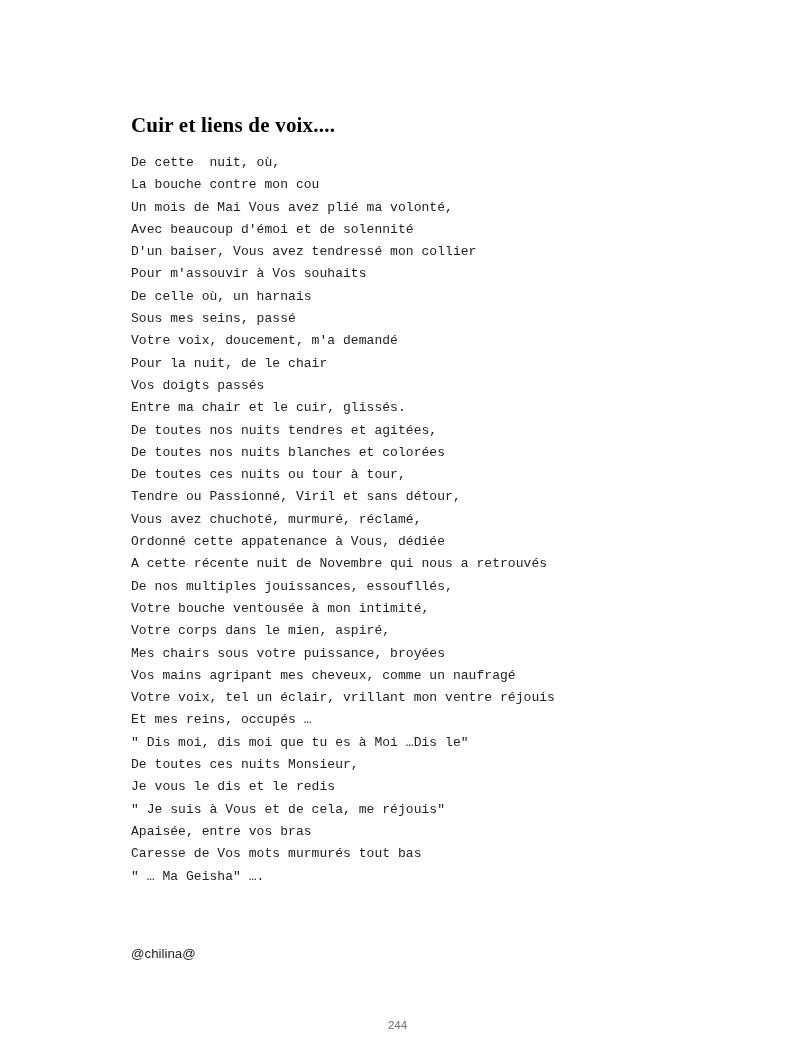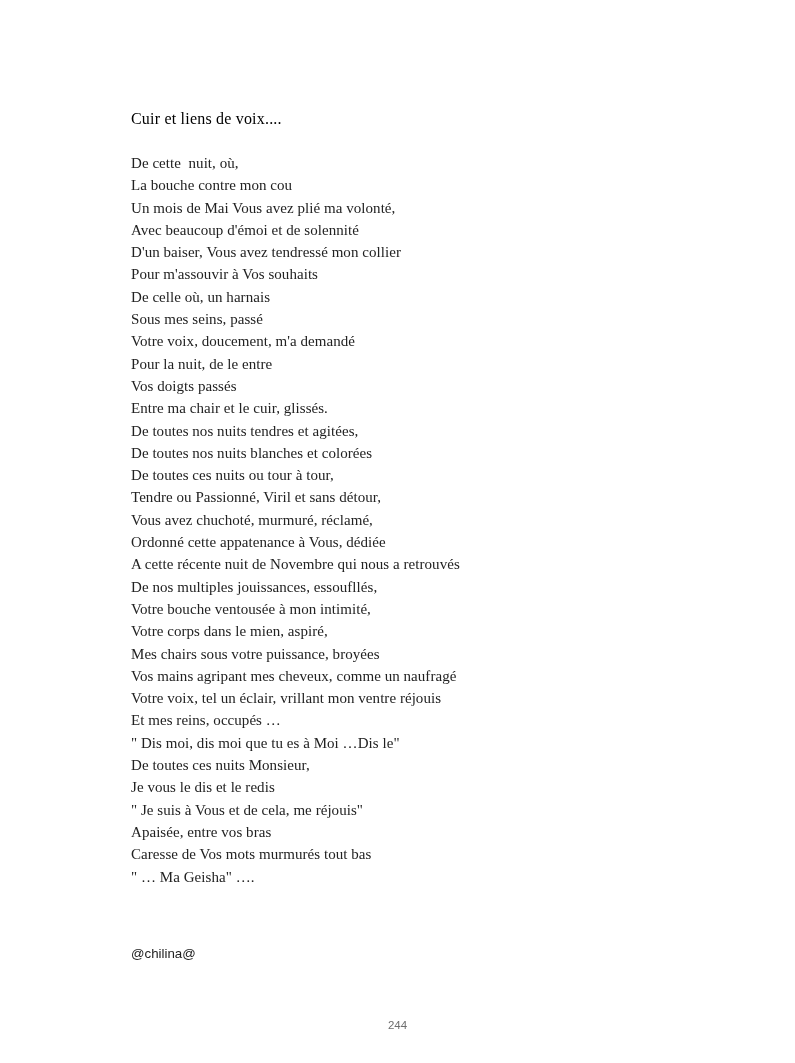--- a/index.html
+++ b/index.html
@@ -18,35 +18,35 @@
   .page {
     position: absolute;
     inset: 0;
     background: #ffffff;
   }
   .poem-title {
     position: absolute;
     left: 131px;
     top: 99px;
     font-family: "Liberation Serif", serif;
-    font-weight: normal;
-    font-size: 16px;
+    font-weight: bold;
+    font-size: 21px;
     letter-spacing: 0.2px;
     color: #000000;
     white-space: nowrap;
   }
   .poem-body {
     position: absolute;
     left: 131px;
     top: 152px;
     width: 600px;
   }
   .poem-line {
-    font-family: Liberation Serif, serif;
-    font-size: 15px;
+    font-family: Liberation Mono, monospace;
+    font-size: 13px;
     line-height: 22.3px;
     color: #222222;
     white-space: pre;
     letter-spacing: 0.05px;
   }
   .signature {
     position: absolute;
     left: 131px;
     top: 946px;
     font-family: "Liberation Sans", sans-serif;
@@ -76,21 +76,21 @@
   <div class="poem-body">
     <div class="poem-line">De cette  nuit, où,</div>
     <div class="poem-line">La bouche contre mon cou</div>
     <div class="poem-line">Un mois de Mai Vous avez plié ma volonté,</div>
     <div class="poem-line">Avec beaucoup d'émoi et de solennité</div>
     <div class="poem-line">D'un baiser, Vous avez tendressé mon collier</div>
     <div class="poem-line">Pour m'assouvir à Vos souhaits</div>
     <div class="poem-line">De celle où, un harnais</div>
     <div class="poem-line">Sous mes seins, passé</div>
     <div class="poem-line">Votre voix, doucement, m'a demandé</div>
-    <div class="poem-line">Pour la nuit, de le entre</div>
+    <div class="poem-line">Pour la nuit, de le chair</div>
     <div class="poem-line">Vos doigts passés</div>
     <div class="poem-line">Entre ma chair et le cuir, glissés.</div>
     <div class="poem-line">De toutes nos nuits tendres et agitées,</div>
     <div class="poem-line">De toutes nos nuits blanches et colorées</div>
     <div class="poem-line">De toutes ces nuits ou tour à tour,</div>
     <div class="poem-line">Tendre ou Passionné, Viril et sans détour,</div>
     <div class="poem-line">Vous avez chuchoté, murmuré, réclamé,</div>
     <div class="poem-line">Ordonné cette appatenance à Vous, dédiée</div>
     <div class="poem-line">A cette récente nuit de Novembre qui nous a retrouvés</div>
     <div class="poem-line">De nos multiples jouissances, essoufllés,</div>

